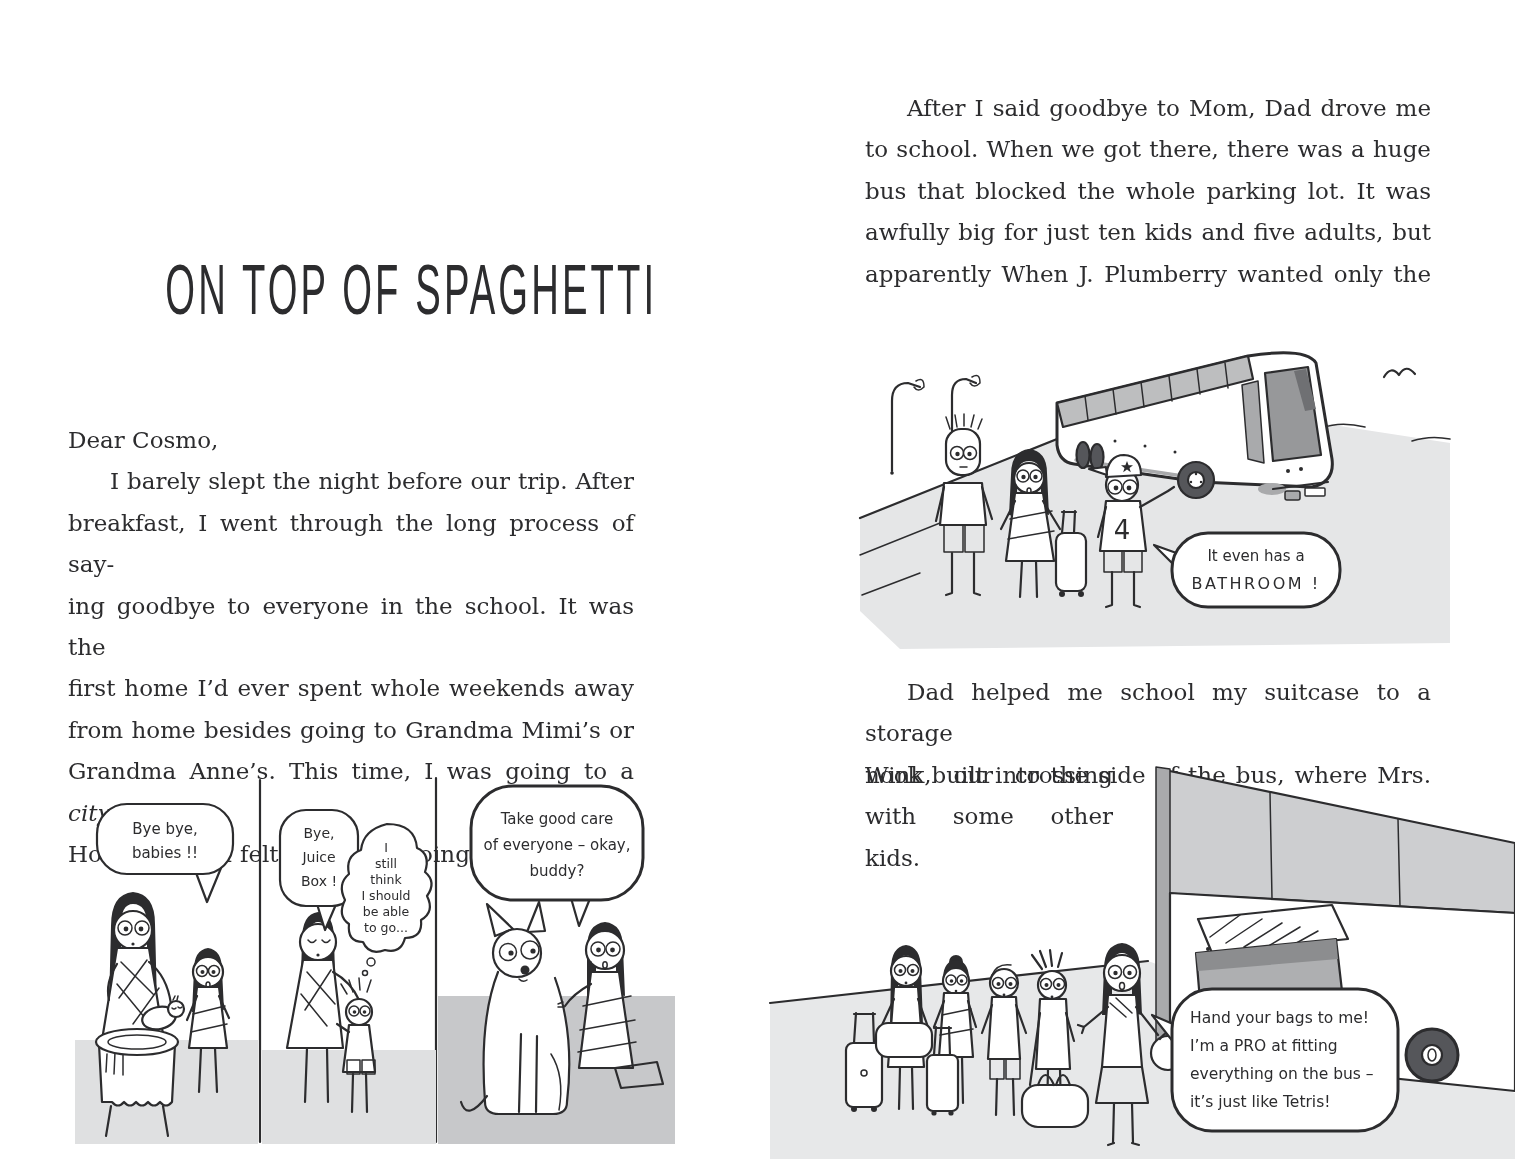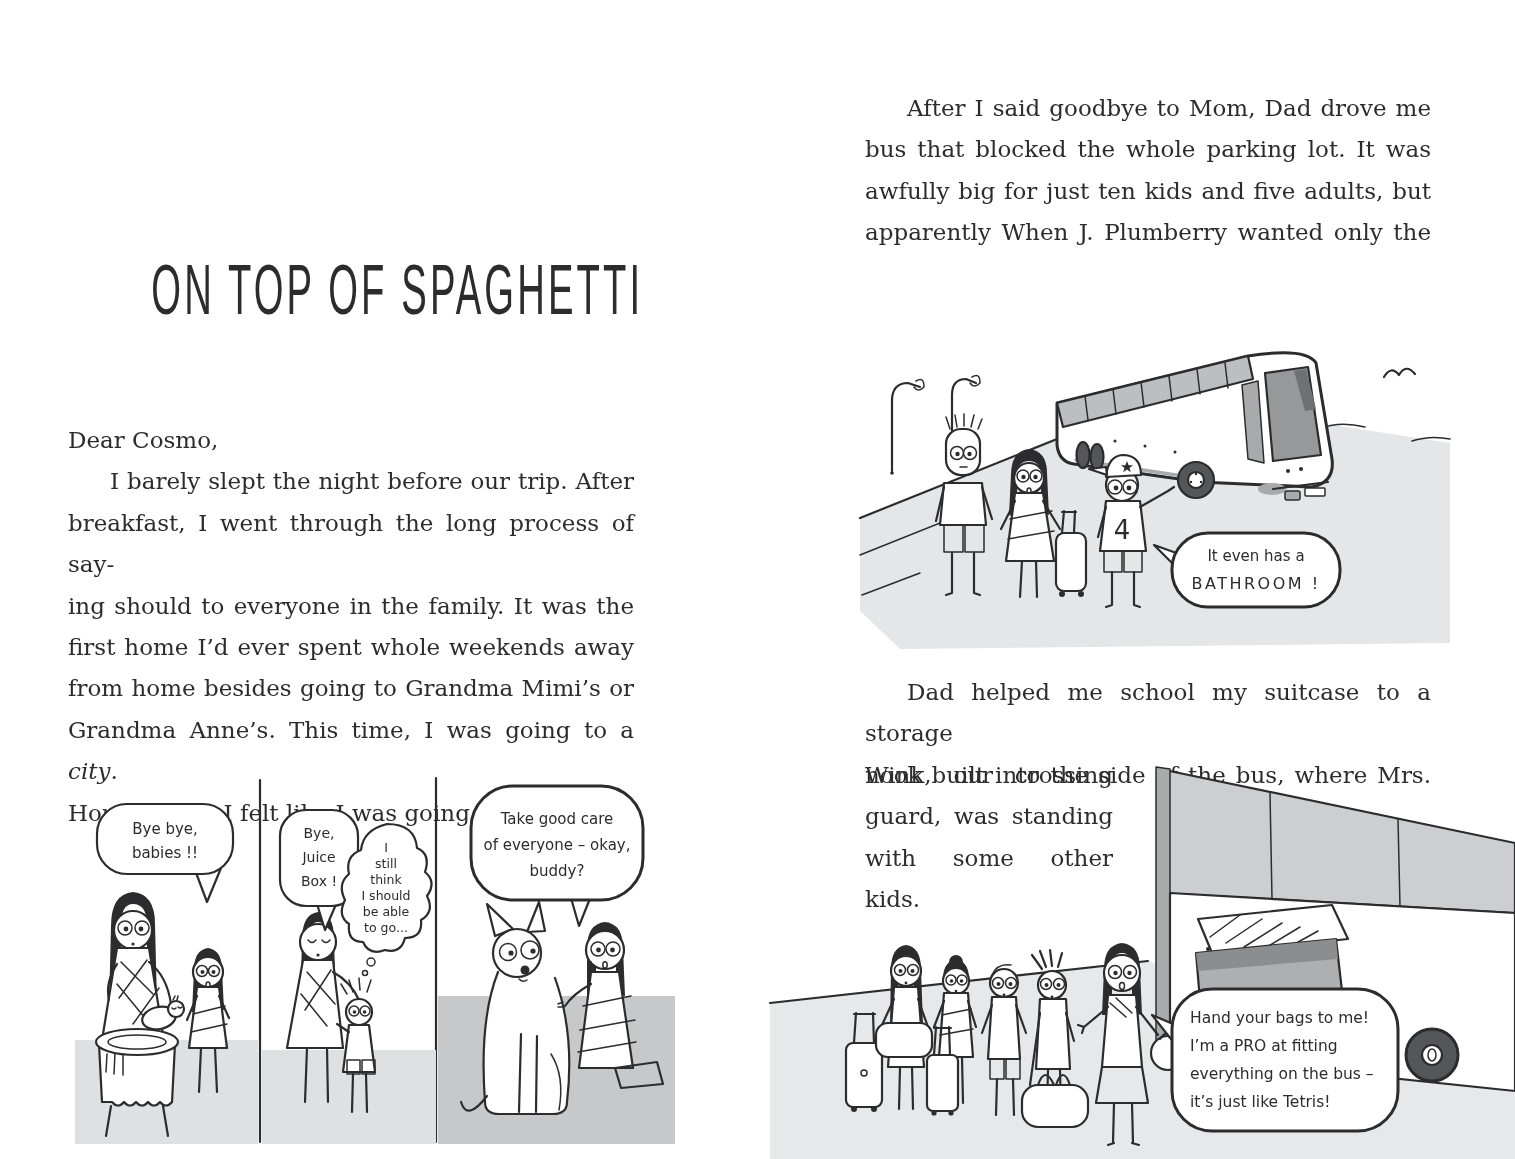--- a/index.html
+++ b/index.html
@@ -1,20 +1,20 @@
 <!DOCTYPE html>
 <html style="--paper: #ffffff; --ink: #2c2c2e; --road: #e5e6e7; --floor: #dfe0e1; --panel3_bg: #c7c8ca; --bus_band: #bdbebf; --windshield: #97989a; --windshield_dark: #6f7073; --bus_gray: #cdced0; --door_gray: #a9aaac; --hatch_open: #aeafb1; --hatch_dark: #8c8d8f; --wheel: #55565a; --pavement: #e7e8e9;"><head>
 <meta charset="utf-8">
 <style>
   html,body{margin:0;padding:0;}
   body{background:#ffffff;font-family:"DejaVu Serif",serif;}
   #spread{position:relative;width:1515px;height:1159px;background:var(--paper);overflow:hidden;}
 
   
-  .chapter-title{position:absolute;left:82px;top:250px;width:566px;text-align:center;}
+  .chapter-title{position:absolute;left:96px;top:250px;width:566px;text-align:center;}
   .chapter-title span{display:inline-block;font-family:"Liberation Sans",sans-serif;
     font-size:49px;font-weight:400;letter-spacing:4px;color:var(--ink);
     transform:scale(0.78,1.42);transform-origin:center top;white-space:nowrap;}
 
   
   .textblock{position:absolute;color:var(--ink);}
   .ln{font:23px/41.4px "DejaVu Serif",serif;text-align:justify;text-align-last:left;}
   .jl{text-align-last:justify;}
   .ind{text-indent:42px;}
   .ital{font-style:italic;}
@@ -52,21 +52,21 @@
 <div id="spread">
 
   <div class="chapter-title">
     <span>ON TOP OF SPAGHETTI</span>
   </div>
 
   <div class="textblock w-main" style="left:68px;top:420px;">
     <div class="ln">Dear Cosmo,</div>
     <div class="ln jl ind">I barely slept the night before our trip. After</div>
     <div class="ln jl">breakfast, I went through the long process of say-</div>
-    <div class="ln jl">ing should to everyone in the family. It was the</div>
+    <div class="ln jl">ing goodbye to everyone in the school. It was the</div>
     <div class="ln jl">first home I’d ever spent whole weekends away</div>
     <div class="ln jl">from home besides going to Grandma Mimi’s or</div>
     <div class="ln jl"><span>Grandma Anne’s. This time, I was going to a </span><span class="ital">city</span><span>.</span></div>
     <div class="ln">Hours away! I felt like I was going to the moon.</div>
   </div>
 
   <svg style="left:75px;top:772px;" width="600" height="380" viewBox="0 0 600 380">
     <defs>
       <pattern id="hatchC" width="6" height="6" patternUnits="userSpaceOnUse" patternTransform="rotate(45)">
         <rect width="6" height="6" fill="#ffffff"></rect>
@@ -209,20 +209,21 @@
         <rect class="sf thick" x="396" y="14" width="172" height="114" rx="42"></rect>
         <text class="hand h15" x="482" y="52" text-anchor="middle">Take good care</text>
         <text class="hand h15" x="482" y="78" text-anchor="middle">of everyone – okay,</text>
         <text class="hand h15" x="482" y="104" text-anchor="middle">buddy?</text>
       </g>
     </g>
   </svg>
 
   <div class="textblock w-main" style="left:865px;top:88px;">
     <div class="ln jl ind">After I said goodbye to Mom, Dad drove me</div>
+    <div class="ln jl">to school. When we got there, there was a huge</div>
     <div class="ln jl">bus that blocked the whole parking lot. It was</div>
     <div class="ln jl">awfully big for just ten kids and five adults, but</div>
     <div class="ln jl">apparently When J. Plumberry wanted only the</div>
   </div>
 
   <svg style="left:860px;top:343px;" width="590" height="312" viewBox="0 0 590 312">
     <defs>
       <pattern id="hatchA" width="6" height="6" patternUnits="userSpaceOnUse" patternTransform="rotate(45)">
         <rect width="6" height="6" fill="#ffffff"></rect>
         <line x1="0" y1="0" x2="0" y2="6" stroke="#2c2c2e" stroke-width="1.4"></line>
@@ -333,21 +334,20 @@
       <text class="hand hcaps" x="396" y="246" text-anchor="middle">BATHROOM !</text>
     </g>
   </svg>
 
   <div class="textblock w-main" style="left:865px;top:672px;">
     <div class="ln jl ind">Dad helped me school my suitcase to a storage</div>
     <div class="ln jl">nook built into the side of the bus, where Mrs.</div>
   </div>
   <div class="textblock w-narrow" style="left:865px;top:755px;">
     <div class="ln jl">Wink, our crossing</div>
-    <div class="ln jl">guard, was standing</div>
     <div class="ln">with some other kids.</div>
   </div>
 
   <svg style="left:770px;top:755px;" width="745" height="404" viewBox="0 0 745 404">
     <defs>
       <pattern id="hatchB" width="6" height="6" patternUnits="userSpaceOnUse" patternTransform="rotate(45)">
         <rect width="6" height="6" fill="#ffffff"></rect>
         <line x1="0" y1="0" x2="0" y2="6" stroke="#2c2c2e" stroke-width="1.4"></line>
       </pattern>
     </defs>

